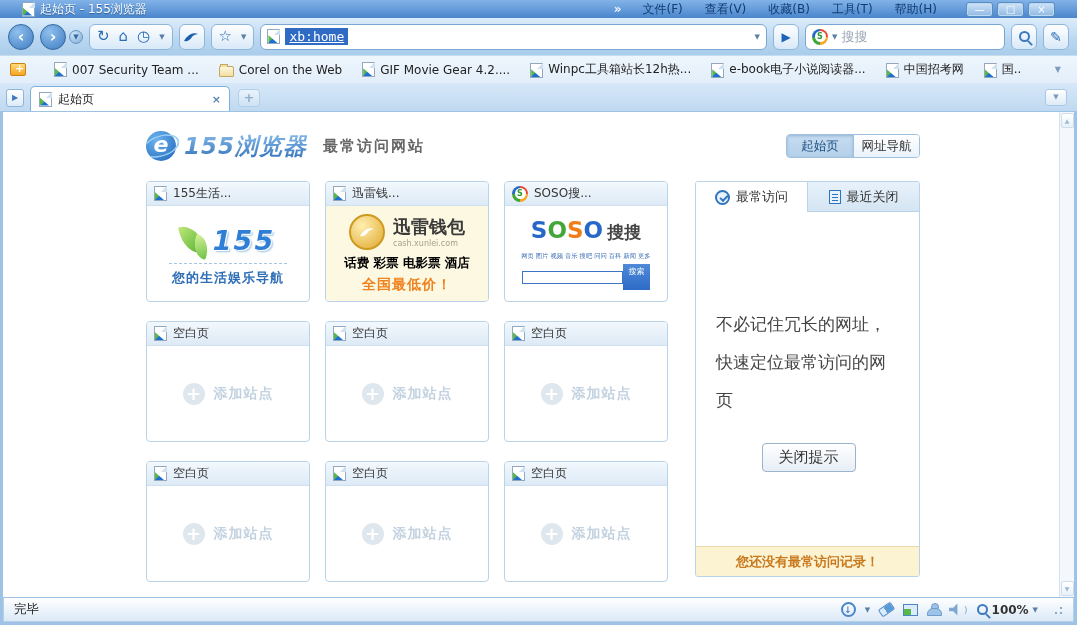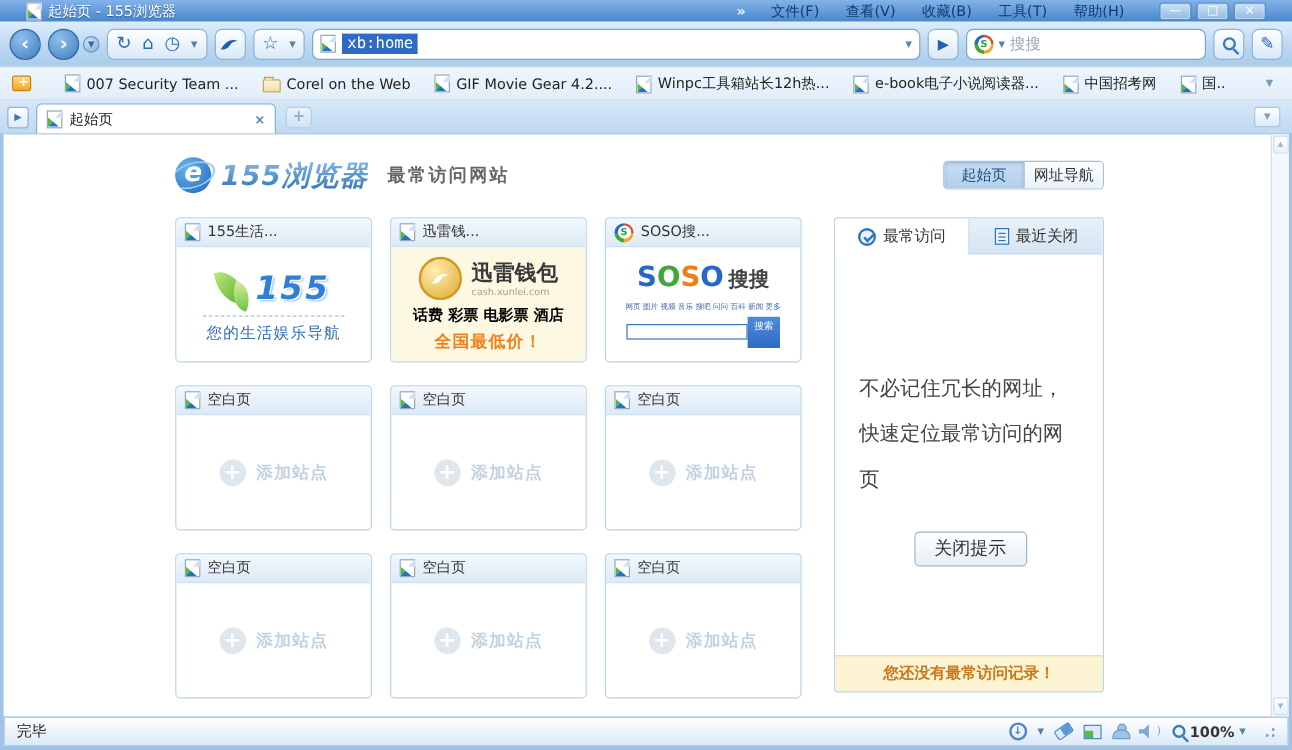--- a/index.html
+++ b/index.html
@@ -26,21 +26,21 @@
   .addfolder::after { content:"+"; position:absolute; left:4px; top:-2px; color:#fff; font-weight:bold; font-size:11px; }
 
   
   .toolbar { height:37px; background:linear-gradient(#dcedfc,#b9d6f0 60%,#a9cdeb); display:flex; align-items:center; padding:0 8px; gap:6px; }
   .nav-circle { width:26px; height:26px; border-radius:50%; border:1px solid #30669f; background:radial-gradient(circle at 35% 30%,#8fc0ee,#3f7cc0); color:#fff; font-size:16px; font-weight:bold; text-align:center; line-height:23px; }
   .nav-circle.small { width:14px; height:14px; font-size:7px; line-height:12px; background:radial-gradient(circle at 35% 30%,#cfe4f8,#7eadd8); color:#38699e; border-color:#6b97c4; margin-left:-3px; }
   .tool-group { height:26px; border:1px solid #8fb5da; border-radius:6px; background:linear-gradient(#fdfeff,#d9e9f8); display:flex; align-items:center; padding:0 7px; gap:9px; }
   .tool-ic { color:#2a6db8; font-size:15px; line-height:1; }
   .dd { font-size:7px; color:#5b80a6; }
   .addressbar { height:26px; flex:1; border:1px solid #7aa6d2; border-radius:6px; background:#fff; display:flex; align-items:center; padding:0 6px; gap:5px; min-width:0; }
-  .addr-sel { background:#2f6bc4; color:#fff; padding:1px 4px; font-family:"DejaVu Sans Mono","Liberation Mono",monospace; font-size:13px; }
+  .addr-sel { background:#2f6bc4; color:#fff; padding:1px 4px; font-family:"DejaVu Sans Mono","Liberation Mono",monospace; font-size:13px;text-decoration:underline; }
   .addr-fill { flex:1; }
   .go-btn { width:26px; height:26px; border:1px solid #8fb5da; border-radius:6px; background:linear-gradient(#fdfeff,#d9e9f8); color:#1e62b8; text-align:center; line-height:24px; font-size:12px; }
   .searchbox { width:200px; height:26px; border:1px solid #7aa6d2; border-radius:6px; background:#fff; display:flex; align-items:center; padding:0 6px; gap:4px; }
   .soso-ball { width:16px; height:16px; border-radius:50%; background:conic-gradient(#e8442f 0 25%,#f5a623 25% 50%,#43a63a 50% 75%,#2667c9 75% 100%); position:relative; flex:none; }
   .soso-ball::after { content:"S"; position:absolute; inset:2.5px; background:#fff; border-radius:50%; color:#2d9a35; font-size:8px; font-weight:bold; text-align:center; line-height:11px; }
   .searchbox input { border:none; outline:none; background:transparent; flex:1; min-width:0; font-size:13px; color:#333; }
   .searchbox input::placeholder { color:#9aa7b5; }
   .magnifier { width:11px; height:11px; border:2px solid #3d79bd; border-radius:50%; position:relative; flex:none; }
   .magnifier::after { content:""; position:absolute; width:2px; height:6px; background:#3d79bd; left:8px; top:7px; transform:rotate(-45deg); }
   .iconbtn { width:26px; height:26px; border:1px solid #8fb5da; border-radius:6px; background:linear-gradient(#fdfeff,#d9e9f8); display:flex; align-items:center; justify-content:center; }
@@ -84,21 +84,21 @@
   .tile { border:1px solid #b9d3e8; border-radius:4px; overflow:hidden; display:flex; flex-direction:column; background:#fff; }
   .tile-hd { height:24px; flex:none; background:linear-gradient(#f2f8fd,#ddeaf6); border-bottom:1px solid #cfe0ef; display:flex; align-items:center; gap:6px; padding:0 7px; color:#333; }
   .tile-bd { flex:1; display:flex; flex-direction:column; align-items:center; justify-content:center; }
 
   
   .leaf-wrap { position:relative; height:40px; display:flex; align-items:center; }
   .leaf { width:22px; height:30px; background:linear-gradient(145deg,#bfe77a,#4fae2e); border-radius:2% 100% 10% 100%; transform:rotate(-12deg); }
   .leaf.l2 { width:16px; height:22px; margin-left:-10px; margin-top:14px; transform:rotate(18deg); background:linear-gradient(145deg,#d7f09a,#6cc244); }
   .t155-num { font-size:27px; font-weight:bold; font-style:italic; color:#2f7fd6; text-shadow:1px 1px 0 #fff,2px 2px 2px #9cc0e2; margin-left:4px; letter-spacing:2px; }
   .t155-dash { width:118px; border-top:1px dashed #a8c4de; margin:3px 0 5px; }
-  .t155-tag { color:#2e6eb6; font-size:13px; font-weight:normal; letter-spacing:1px; }
+  .t155-tag { color:#2e6eb6; font-size:13px; font-weight:bold; letter-spacing:1px; }
 
   
   .tile-bd.xunlei { background:#fdf8e2; justify-content:center; gap:2px; }
   .xl-row { display:flex; align-items:center; gap:8px; }
   .coin { width:36px; height:36px; border-radius:50%; background:radial-gradient(circle at 35% 30%,#ffefb0,#e0a92f); border:2px solid #cf9a22; display:flex; align-items:center; justify-content:center; }
   .xl-name { font-size:18px; font-weight:bold; color:#3a3a3a; font-family:"DejaVu Serif","Liberation Serif",serif; }
   .xl-url { font-size:8px; color:#a6a08a; }
   .xl-items { font-size:12.5px; font-weight:bold; color:#000000; margin-top:3px; }
   .xl-promo { font-size:14px; font-weight:bold; color:#f0821e; margin-top:2px; letter-spacing:1px; }
 

